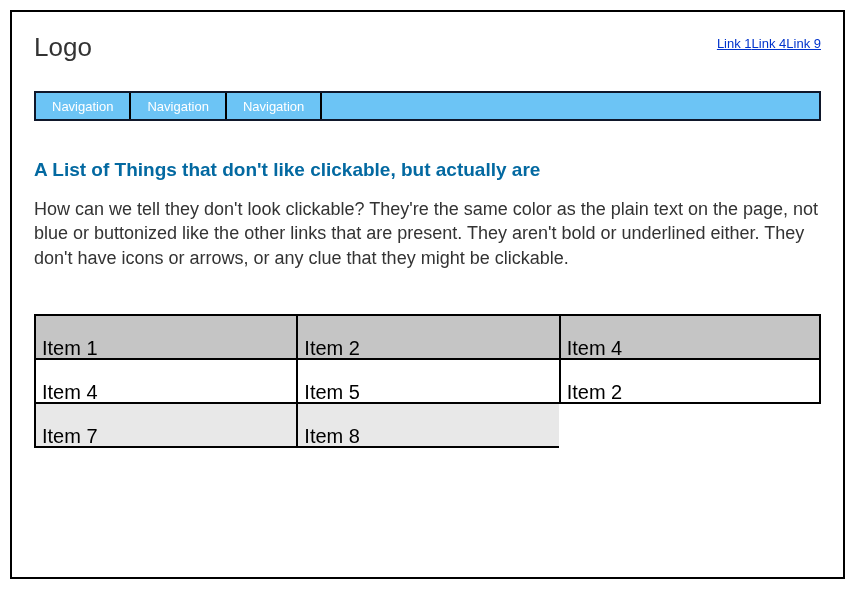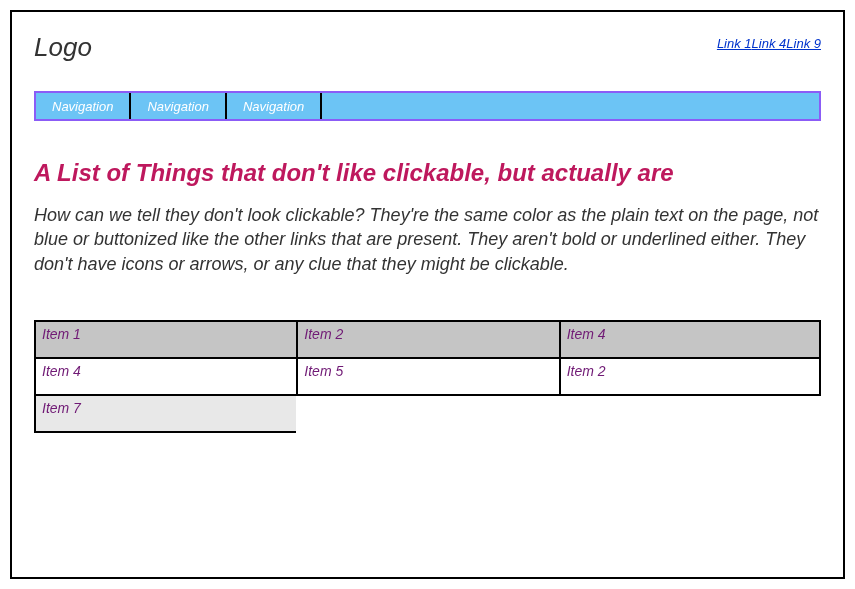--- a/index.html
+++ b/index.html
@@ -1,19 +1,18 @@
 <!DOCTYPE html>
 <html><head>
   <meta charset="utf-8">
   <style>
     * {
       box-sizing: border-box;
       margin: 0;
       padding: 0;
-      font-style: italic;
     }
     body {
       font-family: Arial, Helvetica, sans-serif;
       background: #fff;
       padding: 10px;
     }
     .frame {
       border: 2px solid #000;
       width: 835px;
       height: 569px;
@@ -36,58 +35,58 @@
       margin-top: 4px;
     }
     .top-link {
       color: #0033cc;
       text-decoration: underline;
       font-size: 13px;
       cursor: pointer;
     }
     .nav-bar {
       background: #6cc4f5;
-      border: 2px solid #8b5cf6;
+      border: 2px solid #0f172a;
       height: 30px;
       display: flex;
       align-items: stretch;
       margin-bottom: 38px;
     }
     .nav-item {
       color: #fff;
       font-size: 13px;
       padding: 0 16px;
       border-right: 2px solid #000;
       display: flex;
       align-items: center;
       cursor: pointer;
       white-space: nowrap;
     }
     .heading {
-      font-size: 24px;
-      color: #be185d;
+      font-size: 19px;
+      color: #0369a1;
       margin-bottom: 16px;
     }
     .body-text {
       font-size: 18px;
       color: #333;
       line-height: 1.35;
       margin-bottom: 44px;
     }
     .grid {
       display: grid;
       grid-template-columns: 1fr 1fr 1fr;
       border-top: 2px solid #000;
     }
     .grid-cell {
       border-left: 2px solid #000;
       border-bottom: 2px solid #000;
-      padding: 4px 6px;
-      font-size: 14px;
-      color: #701a75;
+      padding: 21px 6px;
+      font-size: 20px;
+      color: #000000;
       cursor: pointer;
       height: 37px;
     }
     .grid-cell:nth-child(3n) {
       border-right: 2px solid #000;
     }
     .row-0 { background: #c5c5c5; }
     .row-1 { background: #ffffff; }
     .row-2 { background: #e8e8e8; }
   </style>
@@ -114,14 +113,15 @@
   <p class="body-text">How can we tell they don't look clickable? They're the same color as the plain text on the page, not blue or buttonized like the other links that are present. They aren't bold or underlined either. They don't have icons or arrows, or any clue that they might be clickable.</p>
 
   <div class="grid">
     <div class="grid-cell row-0">Item 1</div>
     <div class="grid-cell row-0">Item 2</div>
     <div class="grid-cell row-0">Item 4</div>
     <div class="grid-cell row-1">Item 4</div>
     <div class="grid-cell row-1">Item 5</div>
     <div class="grid-cell row-1">Item 2</div>
     <div class="grid-cell row-2">Item 7</div>
+    <div class="grid-cell row-2">Item 8</div>
   </div>
 </div>
 
 </body></html>

